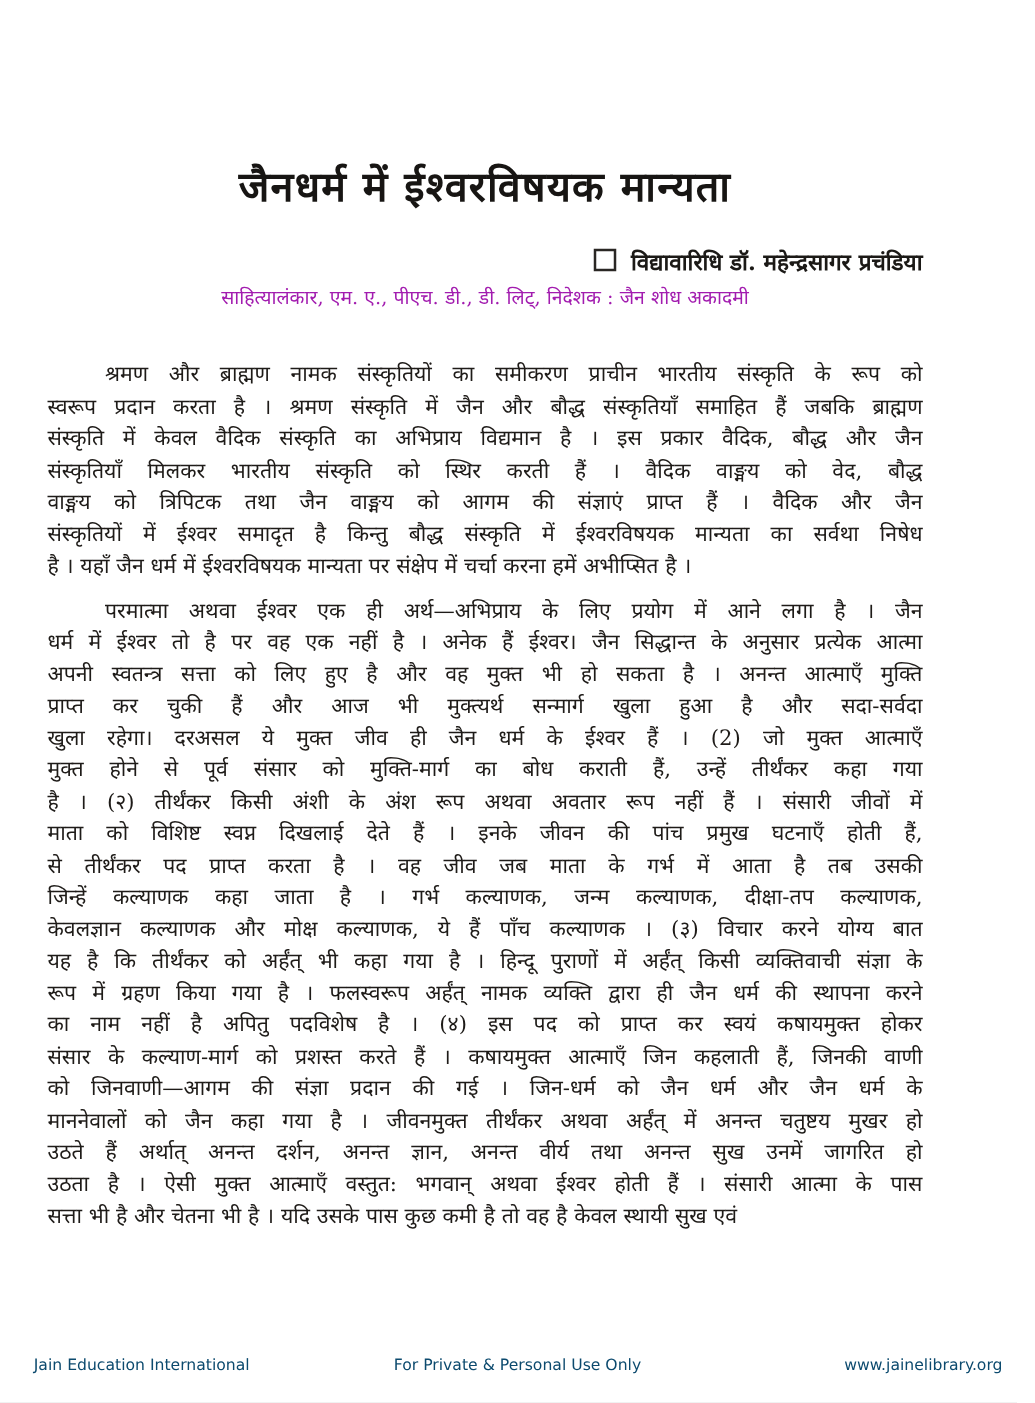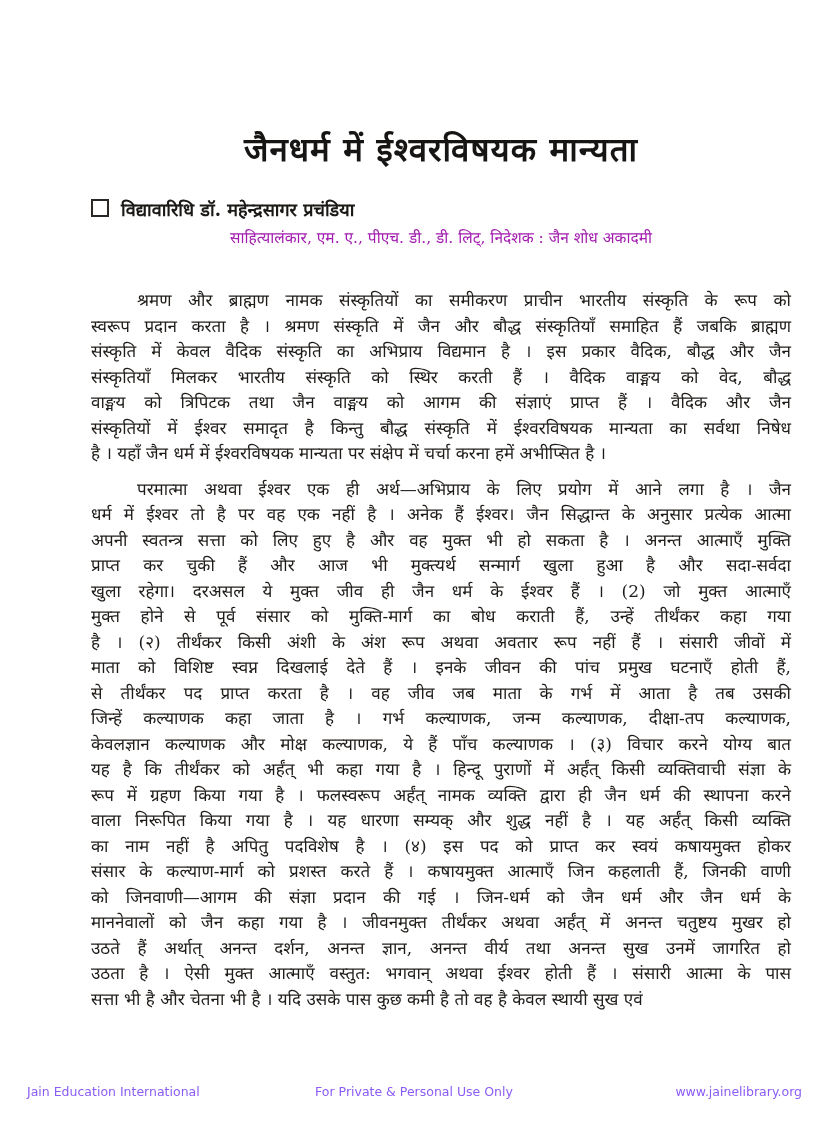--- a/index.html
+++ b/index.html
@@ -12,33 +12,33 @@
     width: 828px;
     height: 1122px;
     margin: 0 auto;
     background: #ffffff;
     overflow: hidden;
     font-family: "DejaVu Serif", "Liberation Serif", serif;
     color: #1e1b18;
   }
   .content {
     width: 700px;
-    margin-left: 91px;
+    margin-left: 38px;
   }
   .title {
     margin-top: 126px;
     text-align: center;
     font-size: 33px;
     font-weight: bold;
     letter-spacing: 1px;
     color: #171513;
   }
   .byline {
     margin-top: 26px;
-    text-align: left;
+    text-align: right;
     font-size: 18px;
     font-weight: bold;
     color: #1b1916;
   }
   .byline .sq {
     display: inline-block;
     width: 14px;
     height: 14px;
     border: 2px solid #2a2724;
     vertical-align: -1px;
@@ -65,21 +65,21 @@
   .line.first { text-indent: 46px; }
   .line.last  { text-align-last: auto; }
   .footer {
     position: absolute;
     left: 0;
     right: 0;
     top: 1084px;
     height: 20px;
     font-family: "DejaVu Sans", "Liberation Sans", sans-serif;
     font-size: 12.5px;
-    color: #8b5cf6;
+    color: #0c4a6e;
   }
   .footer .f-left   { position: absolute; left: 27px; }
   .footer .f-center { position: absolute; left: 0; right: 0; text-align: center; }
   .footer .f-right  { position: absolute; right: 26px; }
 </style>
 </head>
 <body>
 
 <div class="page">
   <div class="content">
@@ -111,21 +111,20 @@
         <div class="line">प्राप्त  कर  चुकी  हैं  और  आज  भी  मुक्त्यर्थ  सन्मार्ग  खुला  हुआ  है  और  सदा-सर्वदा</div>
         <div class="line">खुला रहेगा। दरअसल ये मुक्त  जीव  ही जैन  धर्म  के  ईश्वर  हैं ।  (2) जो  मुक्त  आत्माएँ</div>
         <div class="line">मुक्त होने  से पूर्व  संसार  को  मुक्ति-मार्ग  का  बोध  कराती  हैं,  उन्हें  तीर्थंकर  कहा  गया</div>
         <div class="line">है । (२) तीर्थंकर  किसी  अंशी  के  अंश  रूप अथवा अवतार रूप नहीं हैं । संसारी जीवों में</div>
         <div class="line">माता को  विशिष्ट  स्वप्न  दिखलाई देते हैं । इनके जीवन की पांच प्रमुख  घटनाएँ  होती हैं,</div>
         <div class="line">से तीर्थंकर पद प्राप्त करता है ।  वह  जीव  जब  माता  के  गर्भ  में  आता  है  तब  उसकी</div>
         <div class="line">जिन्हें कल्याणक कहा  जाता  है ।  गर्भ  कल्याणक,  जन्म  कल्याणक,  दीक्षा-तप  कल्याणक,</div>
         <div class="line">केवलज्ञान कल्याणक और मोक्ष कल्याणक, ये हैं पाँच कल्याणक । (३) विचार करने योग्य बात</div>
         <div class="line">यह है कि तीर्थंकर को अर्हंत् भी कहा गया है । हिन्दू पुराणों में अर्हंत् किसी व्यक्तिवाची संज्ञा के</div>
         <div class="line">रूप में ग्रहण किया गया है । फलस्वरूप अर्हंत् नामक व्यक्ति द्वारा ही जैन धर्म की स्थापना करने</div>
-        <div class="line">वाला निरूपित किया गया है । यह धारणा सम्यक् और शुद्ध नहीं है । यह अर्हंत्  किसी  व्यक्ति</div>
         <div class="line">का नाम  नहीं  है  अपितु  पदविशेष  है ।  (४) इस पद को प्राप्त कर स्वयं  कषायमुक्त होकर</div>
         <div class="line">संसार के कल्याण-मार्ग को प्रशस्त करते हैं । कषायमुक्त आत्माएँ जिन कहलाती हैं, जिनकी वाणी</div>
         <div class="line">को जिनवाणी—आगम की संज्ञा प्रदान  की  गई ।  जिन-धर्म  को जैन  धर्म और जैन धर्म के</div>
         <div class="line">माननेवालों को जैन कहा गया है ।  जीवनमुक्त तीर्थंकर अथवा अर्हंत् में अनन्त चतुष्टय मुखर हो</div>
         <div class="line">उठते हैं  अर्थात्  अनन्त  दर्शन,  अनन्त ज्ञान,  अनन्त वीर्य तथा अनन्त सुख उनमें  जागरित हो</div>
         <div class="line">उठता है ।  ऐसी मुक्त आत्माएँ वस्तुत: भगवान् अथवा ईश्वर होती हैं । संसारी आत्मा के पास</div>
         <div class="line last">सत्ता भी है और चेतना भी है । यदि उसके पास कुछ कमी है तो वह है केवल स्थायी सुख एवं</div>
       </div>
 
     </div>

